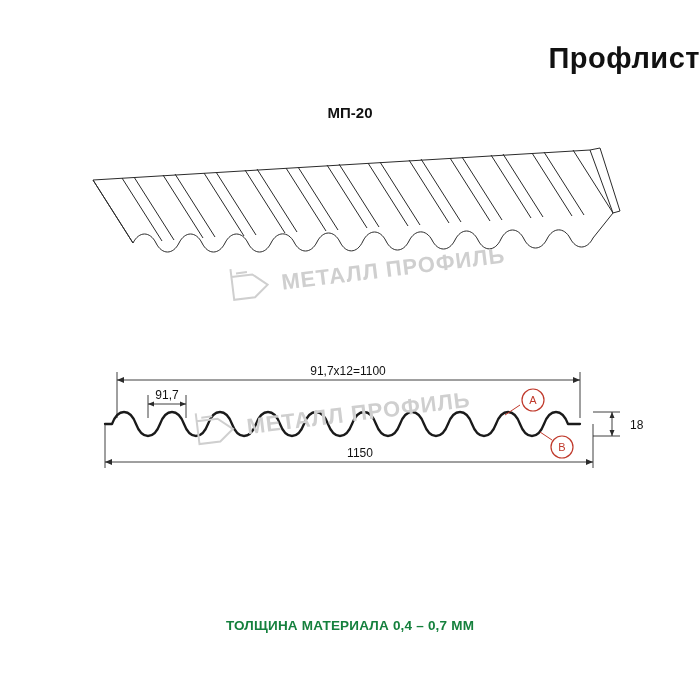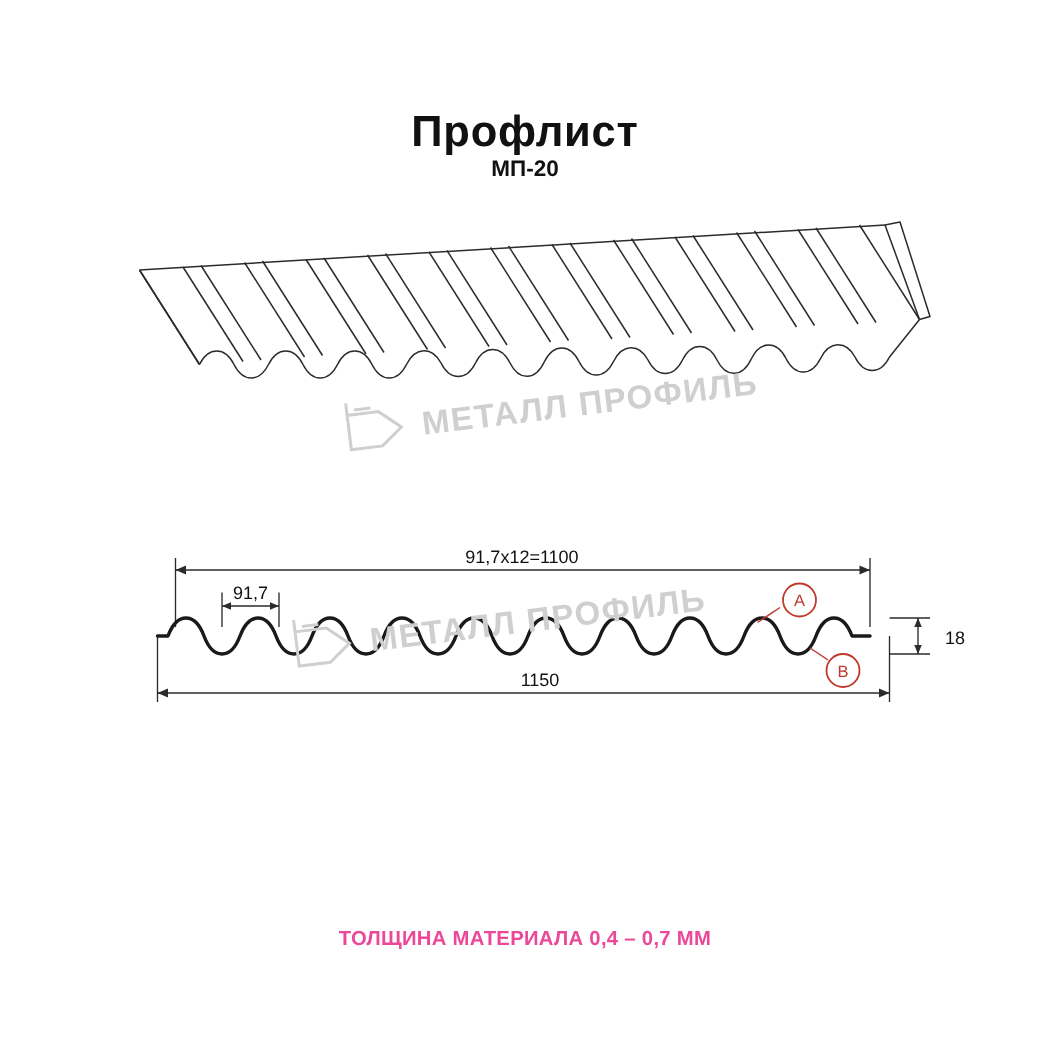--- a/index.html
+++ b/index.html
@@ -16,24 +16,24 @@
     overflow: hidden;
   }
   .page {
     position: absolute;
     inset: 0;
     width: 700px;
     height: 700px;
   }
   .title {
     position: absolute;
-    top: 72px;
-    left: 0;
-    width: 700px;
-    text-align: center;
+    top: 42px;
+    left: 0;
+    width: 700px;
+    text-align: right;
     font-size: 29px;
     font-weight: bold;
     letter-spacing: 0.5px;
     color: #111111;
   }
   .subtitle {
     position: absolute;
     top: 104px;
     left: 0;
     width: 700px;
@@ -44,21 +44,21 @@
   }
   .footer-note {
     position: absolute;
     top: 618px;
     left: 0;
     width: 700px;
     text-align: center;
     font-size: 13.5px;
     font-weight: bold;
     letter-spacing: 0.2px;
-    color: #ec4899;
+    color: #15803d;
   }
   svg.drawing {
     position: absolute;
     top: 0;
     left: 0;
   }
   .wm-text {
     font-family: "Liberation Sans", sans-serif;
     font-size: 22px;
     font-weight: bold;

